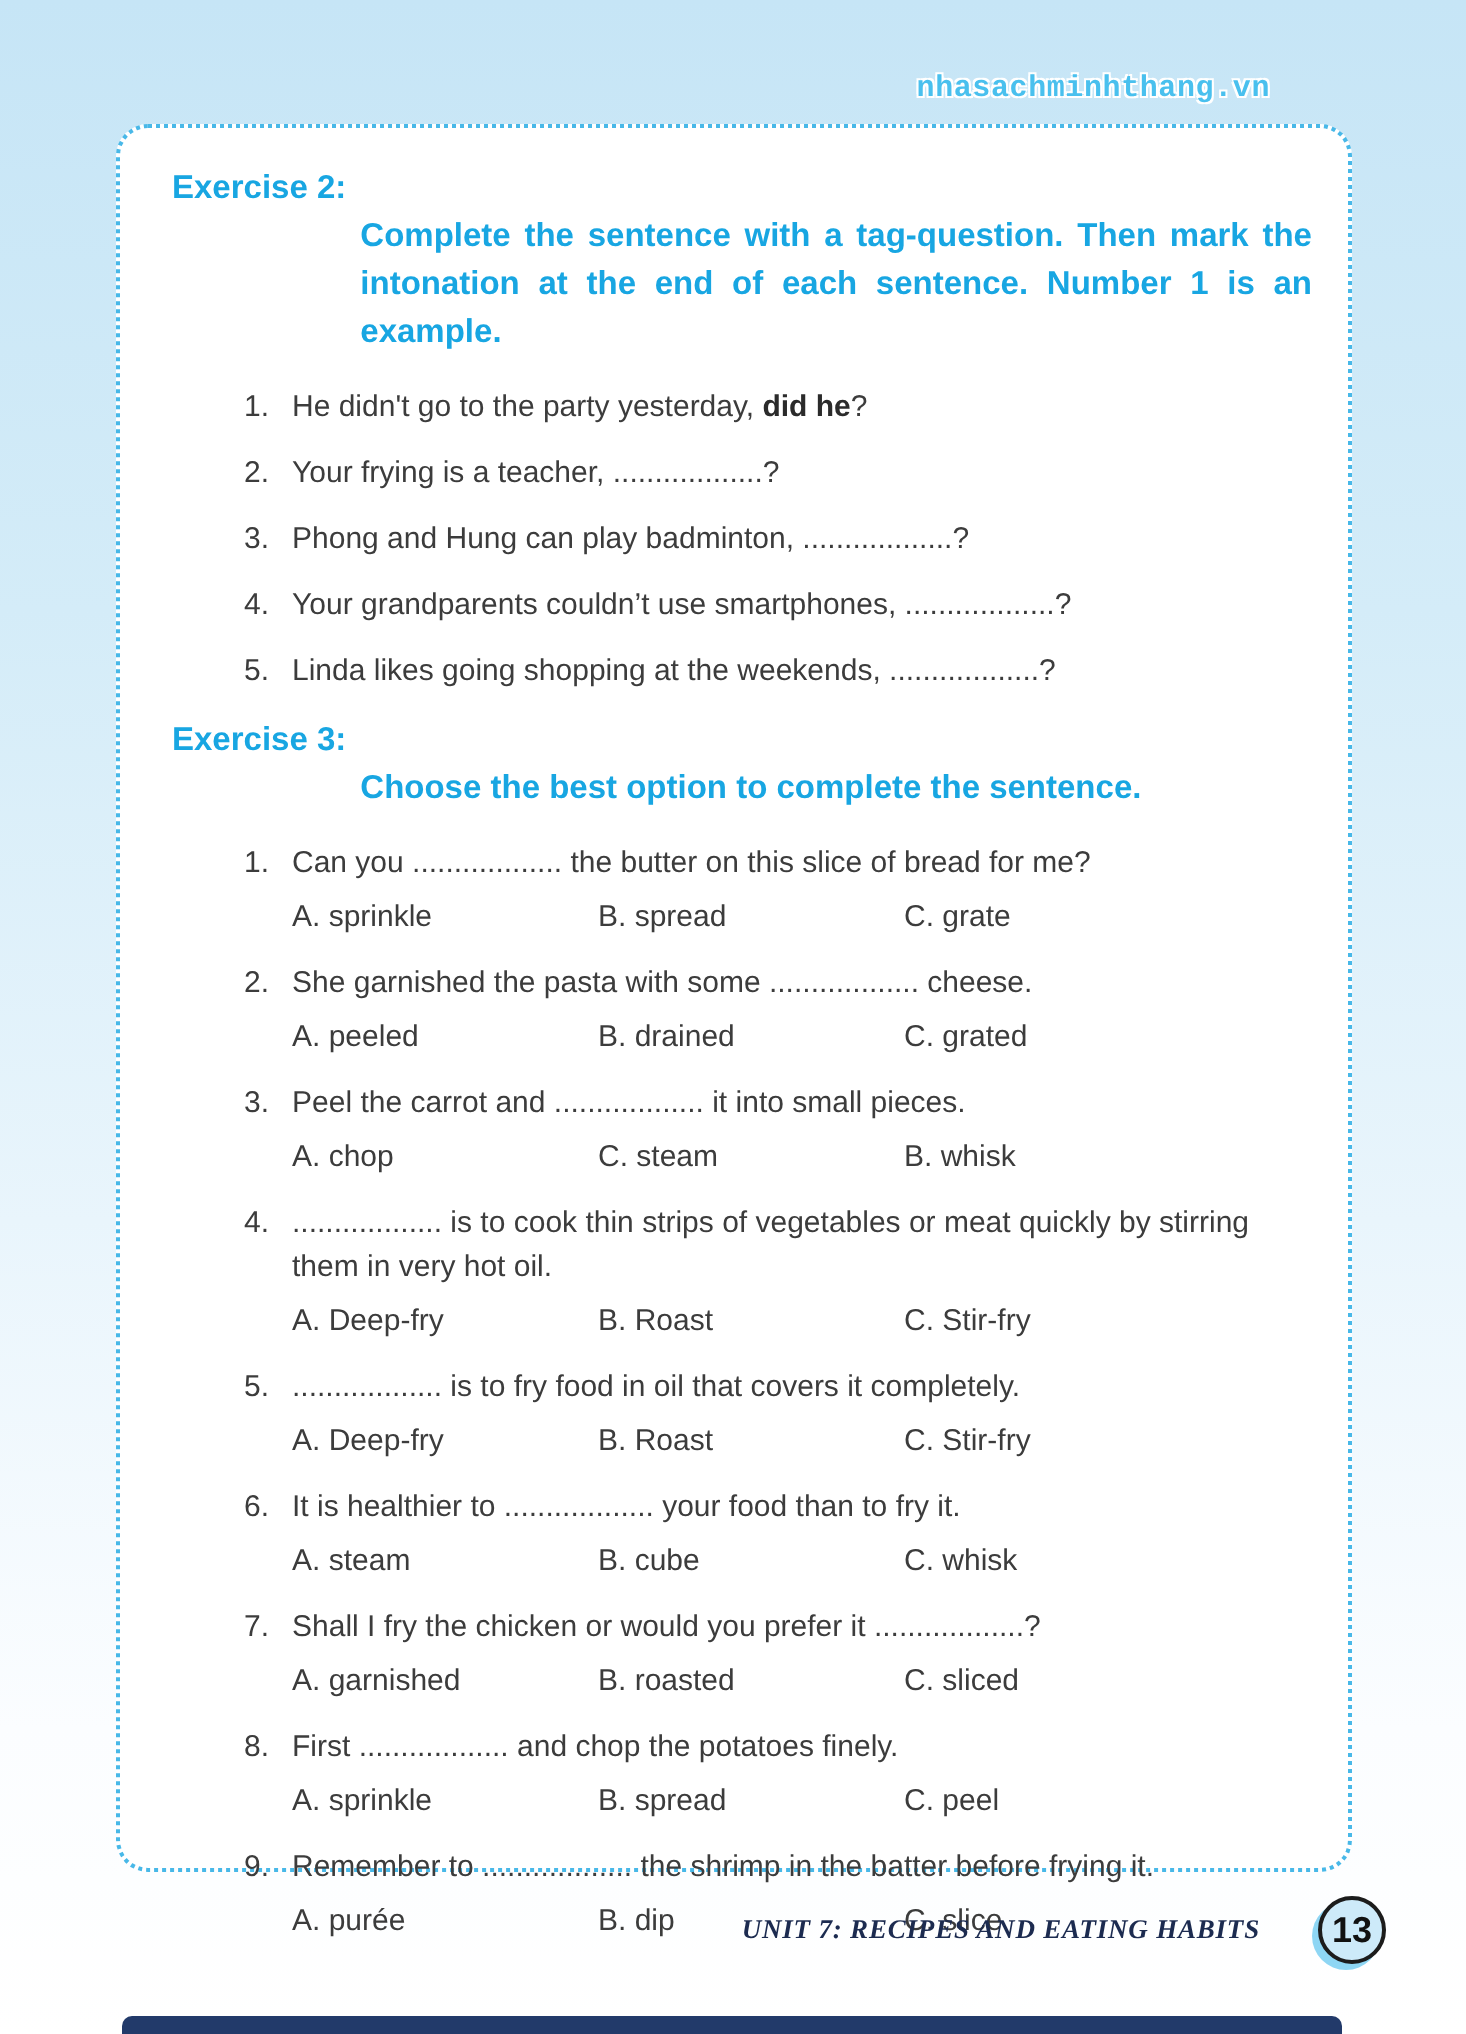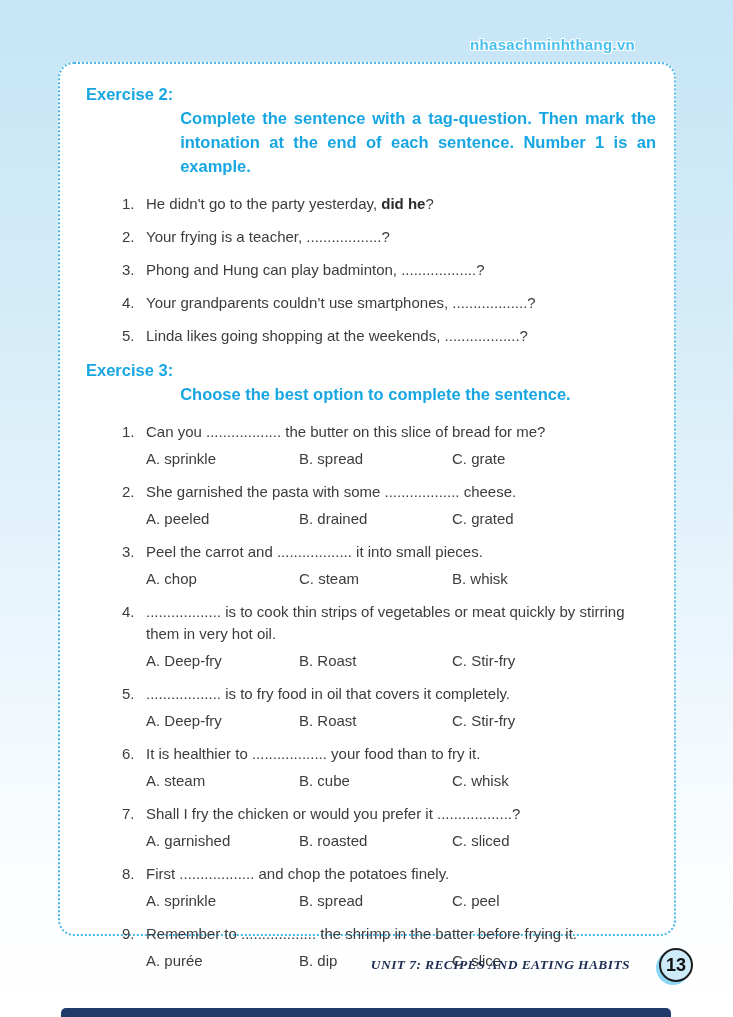--- a/index.html
+++ b/index.html
@@ -5,21 +5,21 @@
   * { margin:0; padding:0; box-sizing:border-box; }
   html,body { width:733px; height:1017px; }
   body {
     position:relative;
     font-family:"Liberation Sans", sans-serif;
     background:linear-gradient(180deg,#c6e5f6 0%,#d4ecf8 30%,#e9f5fc 60%,#fbfdff 85%,#ffffff 100%);
     overflow:hidden;
   }
   .watermark {
     position:absolute; top:36px; right:98px;
-    font-family:Liberation Sans, sans-serif;
+    font-family:Liberation Mono, monospace;
     font-size:15px; font-weight:bold; color:#49c0ee; letter-spacing:0.3px;
     text-shadow:-1px -1px 0 #fff, 1px -1px 0 #fff, -1px 1px 0 #fff, 1px 1px 0 #fff;
   }
   .card {
     position:absolute; left:58px; top:62px; width:618px; height:874px;
     background:#ffffff;
     border:2px dotted #48b8e8; border-radius:16px;
     padding:18px 18px 0 26px;
   }
   .ex-heading {

